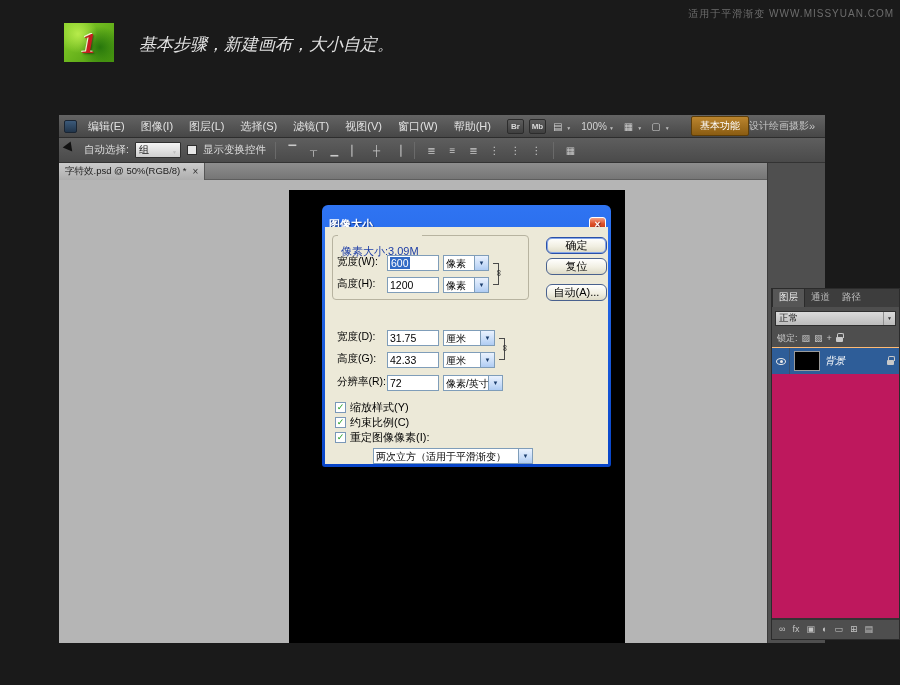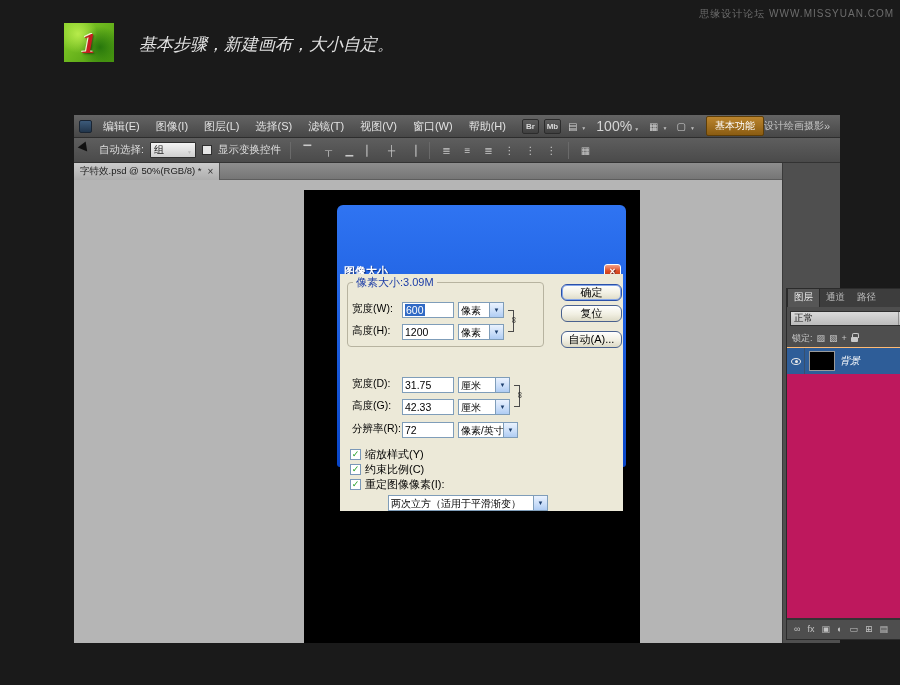--- a/index.html
+++ b/index.html
@@ -21,40 +21,40 @@
     display:flex; align-items:center; justify-content:center;
   }
   .step-badge .num {
     font-family:"Liberation Serif","DejaVu Serif",serif;
     font-style:italic; font-weight:bold; font-size:30px; color:#c51f1f;
     text-shadow:-1px -1px 0 #eaf8cf, 1px 1px 2px rgba(0,0,0,.45);
   }
   .step-text { position:absolute; left:139px; top:33px; font-size:17px; font-style:italic; color:#e2e2e2; }
 
   
-  .ps-window { position:absolute; left:74px; top:115px; width:766px; height:528px; background:#4f4f4f; }
+  .ps-window { position:absolute; left:59px; top:115px; width:766px; height:528px; background:#4f4f4f; }
 
   .app-bar {
     height:23px; display:flex; align-items:center; padding:0 4px;
     background:linear-gradient(#646464,#474747); border-bottom:1px solid #2d2d2d;
     font-size:11px; color:#e2e2e2; white-space:nowrap;
   }
   .app-icon { width:13px; height:13px; margin:0 3px 0 1px; border-radius:2px;
     background:linear-gradient(#3c5a7a,#22364c); border:1px solid #1a2533; flex:none; }
   .menus { display:flex; }
   .menu-item { padding:3px 8px; cursor:default; }
   .appbar-tools { display:flex; align-items:center; gap:5px; margin-left:8px; color:#cfcfcf; }
   .tool-chip {
     width:17px; height:15px; display:flex; align-items:center; justify-content:center;
     font-size:8px; font-weight:bold; color:#d8d8d8;
     background:linear-gradient(#5d5d5d,#3f3f3f); border:1px solid #2c2c2c; border-radius:2px;
   }
   .tool-group { display:flex; align-items:center; gap:2px; font-size:10px; color:#cfcfcf; padding:0 2px; }
   .tool-group .dd::after, .zoom .dd::after, .opt-combo .dd::after { content:"▼"; font-size:5px; color:#bdbdbd; margin-left:2px; }
-  .zoom { display:flex; align-items:center; font-size:14px; color:#d5d5d5; padding:0 3px; }
+  .zoom { display:flex; align-items:center; font-size:10px; color:#d5d5d5; padding:0 3px; }
   .workspaces { margin-left:auto; display:flex; align-items:center; font-size:10px; color:#c6c6c6; padding-right:6px; }
   .ws { cursor:default; }
   .ws.active {
     padding:2px 8px; border-radius:2px; color:#fff;
     background:linear-gradient(#bb852e,#8a5c12); border:1px solid #5e3e08;
   }
   .ws-overflow { font-size:11px; color:#c6c6c6; }
 
   .options-bar {
     height:25px; display:flex; align-items:center; gap:6px; padding:0 7px;
@@ -85,30 +85,30 @@
   .canvas-area { flex:1; background:#b5b5b5; position:relative; overflow:hidden; }
   .canvas-black { position:absolute; left:230px; top:10px; width:336px; height:453px; background:#000; }
 
   
   .xp-dialog {
     position:absolute; left:263px; top:25px; width:289px; height:262px;
     background:linear-gradient(#2f74f2,#0845c8); border-radius:6px 6px 3px 3px;
     padding:0 3px 3px; box-shadow:3px 4px 10px rgba(0,0,0,.55);
   }
   .xp-title { height:22px; display:flex; align-items:center; padding:16px 2px 0 4px;
-    color:#fff; font-size:11px; font-weight:bold; text-shadow:1px 1px 1px rgba(0,0,40,.6);margin-top:47px; }
+    color:#fff; font-size:11px; font-weight:bold; text-shadow:1px 1px 1px rgba(0,0,40,.6); }
   .xp-close {
     margin-left:auto; width:17px; height:15px; border:1px solid #fff; border-radius:3px;
     background:linear-gradient(#f3a188,#dd4f27 45%,#b83412);
     color:#fff; font-size:10px; font-weight:bold; display:flex; align-items:center; justify-content:center;
   }
   .xp-body { position:relative; width:283px; height:237px; background:#ECE9D8; color:#000; font-size:11px; }
 
   .group { position:absolute; left:7px; width:197px; border:1px solid #b7b3a0; border-radius:4px; }
-  .group .legend { position:absolute; top:-8px; left:5px; background:#ECE9D8; padding:0 3px; font-size:11px; color:#1b3ca6; }
+  .group .legend { position:absolute; top:-8px; left:5px; background:#ECE9D8; padding:16px 3px; font-size:11px; color:#1b3ca6; }
   .g1 { top:8px;  height:65px; }
   .g2 { top:83px; height:87px; }
 
   .frow { position:absolute; left:12px; width:197px; height:16px; display:flex; align-items:flex-start; }
   .frow .lbl { font-size:10.5px; white-space:nowrap; }
   .xinput { position:absolute; left:50px; width:52px; height:16px; background:#fff;
     border:1px solid #7F9DB9; font-size:10.5px; display:flex; align-items:center; padding:0 2px; }
   .sel { background:#316AC5; color:#fff; padding:0 1px; }
   .xcombo { position:absolute; display:flex; align-items:stretch; height:16px;
     background:#fff; border:1px solid #7F9DB9; }
@@ -161,21 +161,21 @@
   .thumb { width:26px; height:20px; background:#000; border:1px solid #9a9a9a; margin:0 5px 0 4px; flex:none; }
   .lname { flex:1; font-size:10px; font-style:italic; color:#fff; }
   .layer-row .padlock { margin-right:5px; }
   .panel-bottom { height:20px; display:flex; align-items:center; gap:7px; padding:0 7px;
     border-top:1px solid #333; color:#c3c3c3; }
   .pbi { font-size:9px; line-height:1; }
 </style>
 </head>
 <body>
 
-<div class="watermark">思缘设计论坛 WWW.MISSYUAN.COM</div>
+<div class="watermark">适用于平滑渐变 WWW.MISSYUAN.COM</div>
 
 <div class="step-badge">
   <span class="num">1</span>
 </div>
 <div class="step-text">基本步骤，新建画布，大小自定。</div>
 
 <div class="ps-window">
 
   <div class="app-bar">
     <span class="app-icon"></span>

